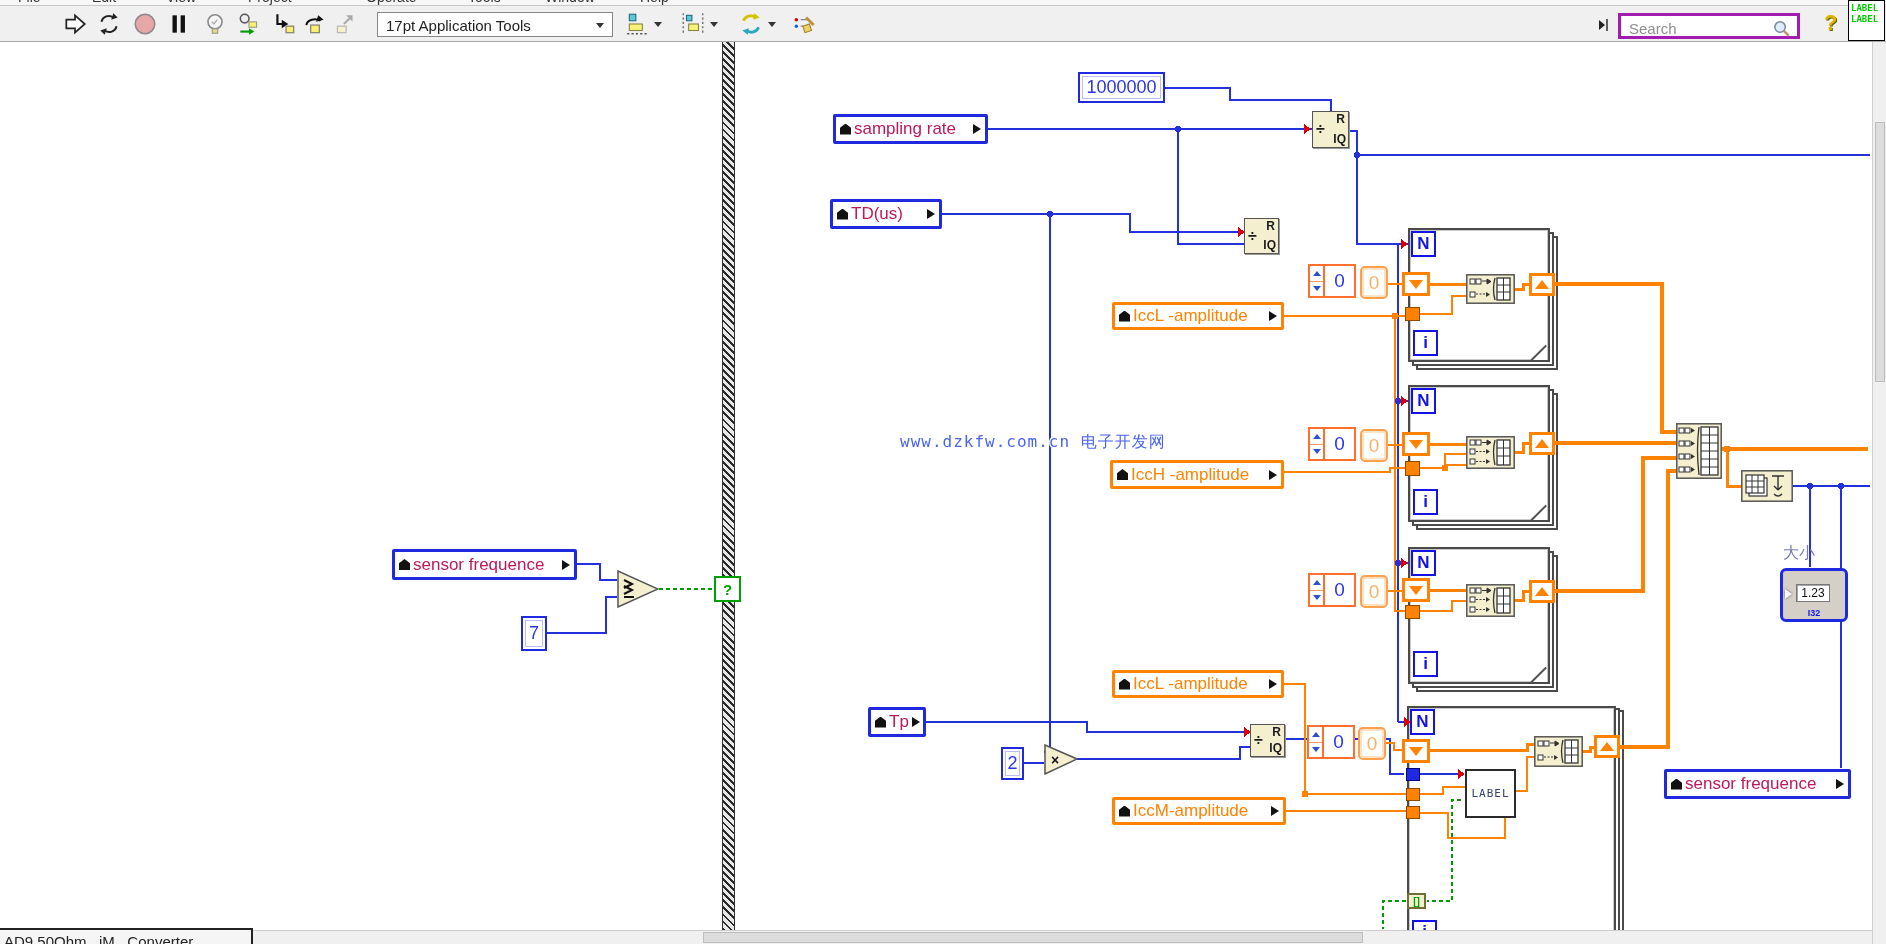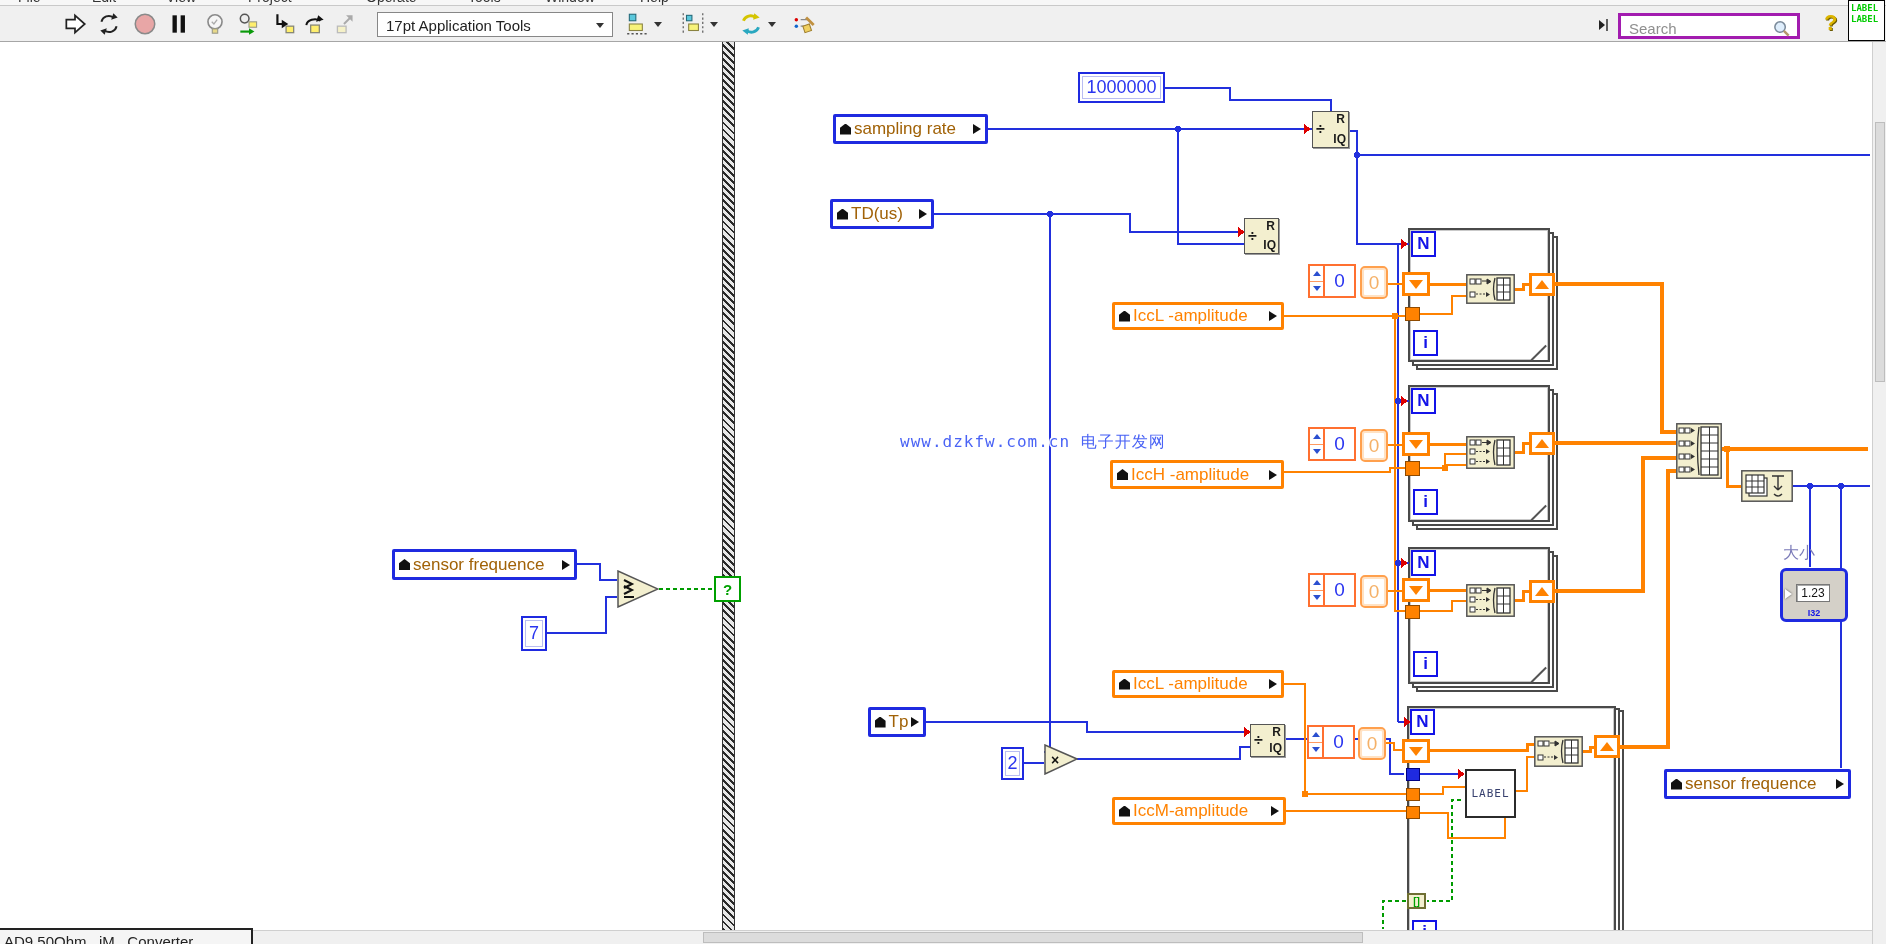--- a/index.html
+++ b/index.html
@@ -24,21 +24,21 @@
   #vi-icon{left:1848px;top:0;width:37px;height:41px;background:#fff;border:1px solid #000;
            overflow:hidden;font-family:"DejaVu Sans Mono",monospace;font-size:9px;
            font-weight:bold;color:#00cc00;line-height:11px;padding:2px 0 0 2px;box-sizing:border-box;}
   
   #diagram{left:0;top:42px;width:1886px;height:902px;background:#fff;}
   #casestrip{left:722px;top:42px;width:13px;height:888px;
              background:repeating-linear-gradient(45deg,#2a2a2a 0 2px,#e8e8e8 2px 5px);
              border-left:1px solid #333;border-right:1px solid #333;box-sizing:border-box;}
   .term{display:flex;align-items:center;gap:3px;padding:0 4px;background:#fff;
         box-sizing:border-box;border-radius:2px;font-size:17px;white-space:nowrap;}
-  .term-b{border:3px solid #1f2ae0;color:#a16207;justify-content:center;}
+  .term-b{border:3px solid #1f2ae0;color:#be185d;}
   .term-o{border:3px solid #ff8200;color:#ff8200;}
   .house{width:11px;height:11px;background:#111;flex:0 0 auto;
          clip-path:polygon(50% 0,100% 38%,100% 100%,0 100%,0 38%);}
   .tri-r{width:0;height:0;border-left:8px solid #111;border-top:5px solid transparent;
          border-bottom:5px solid transparent;margin-left:auto;flex:0 0 auto;}
   .const{background:#fff;border:2px solid #1f2ae0;box-shadow:inset 0 0 0 2px #fff,inset 0 0 0 3px #b9bdf2;
          color:#2a35f0;font-size:18px;display:flex;align-items:center;justify-content:center;box-sizing:border-box;}
   .qr{background:#f3efcf;border:1px solid #555;box-shadow:1px 1px 0 #999;box-sizing:border-box;
       color:#1a1a1a;font-weight:bold;}
   .qr .dv{position:absolute;left:3px;top:8px;font-size:16px;}
@@ -319,21 +319,21 @@
     <path d="M1404 717l7 5-7 5z"></path>
       <path d="M1458 769l7 5-7 5z"></path>
   </g>
 </svg>
 
 <div class="term term-b abs" style="left:833px;top:114px;width:155px;height:30px">
   <i class="house"></i>
   <span>sampling rate</span>
   <i class="tri-r"></i>
 </div>
-<div class="term term-b abs" style="left:830px;top:199px;width:104px;height:30px">
+<div class="term term-b abs" style="left:830px;top:199px;width:112px;height:30px">
   <i class="house"></i>
   <span>TD(us)</span>
   <i class="tri-r"></i>
 </div>
 <div class="term term-b abs" style="left:392px;top:549px;width:185px;height:31px">
   <i class="house"></i>
   <span>sensor frequence</span>
   <i class="tri-r"></i>
 </div>
 <div class="term term-b abs" style="left:868px;top:707px;width:58px;height:30px">

